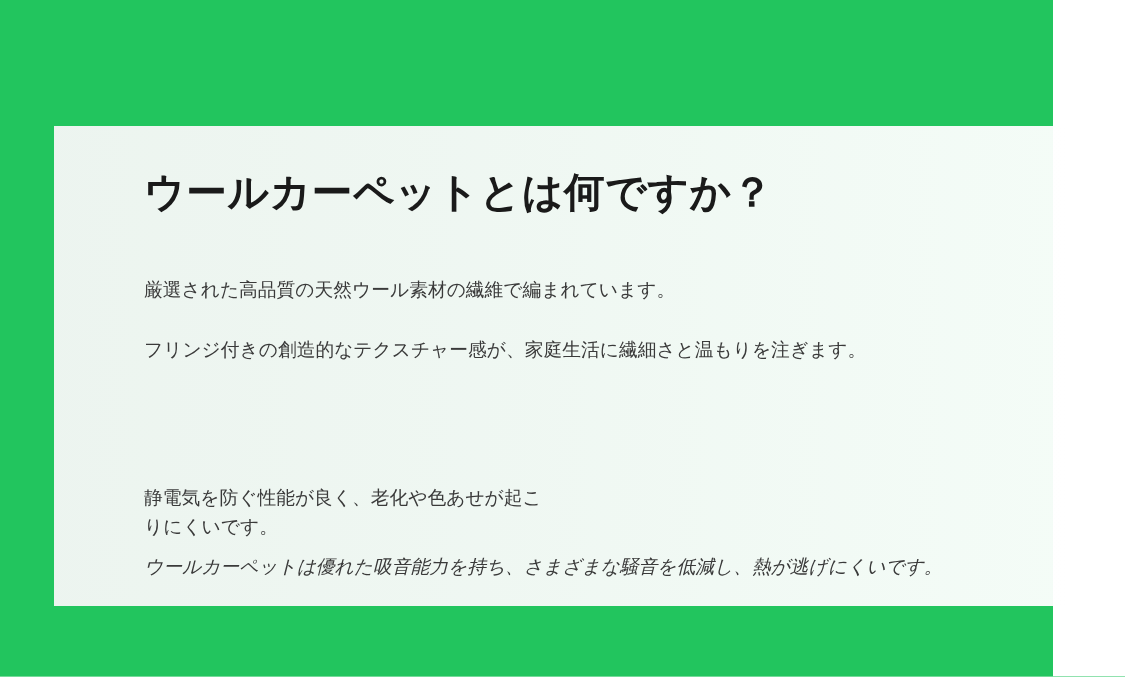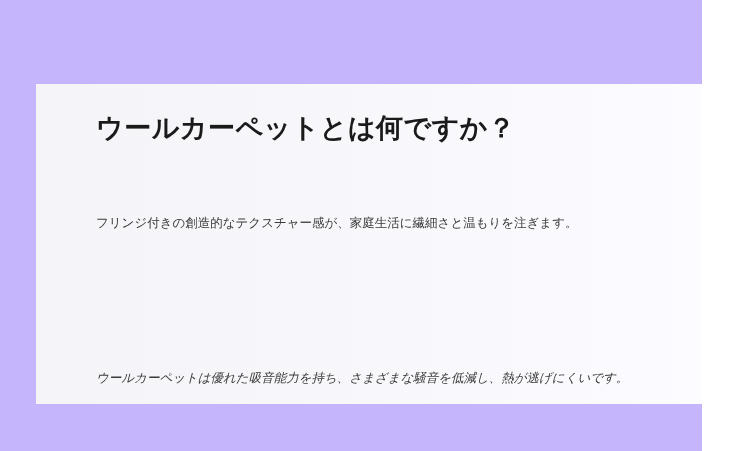--- a/index.html
+++ b/index.html
@@ -10,21 +10,21 @@
     width: 750px;
     height: 451px;
     background: #ffffff;
     font-family: "Liberation Sans", "DejaVu Sans", sans-serif;
     overflow: hidden;
   }
   .page {
     position: relative;
     width: 702px;
     height: 451px;
-    background: #c4b5fd;
+    background: #22c55e;
     box-sizing: border-box;
   }
   
   .panel {
     position: absolute;
     left: 36px;
     top: 84px;
     width: 678px;
     height: 320px;
     background: linear-gradient(90deg, #f7f7f7 0%, #fafafa 45%, #ffffff 100%);
@@ -48,34 +48,37 @@
     white-space: nowrap;
   }
   .para {
     position: absolute;
     font-size: 12.5px;
     color: #3a3a3a;
     line-height: 1.55;
     white-space: pre-line;
   }
   .p1 { left: 96px; top: 184px; }
-  .p2 { left: 96px; top: 214px; }
+  .p2 { left: 96px; top: 224px; }
   .p3 { left: 96px; top: 292px; }
   .p4 { left: 96px; top: 323px; }
   .p5 { left: 96px; top: 369px; font-style: italic; }
 </style>
 </head>
 <body>
 
 <div class="page">
   <div class="panel"></div>
 
   <div class="content">
     <div class="title">ウールカーペットとは何ですか？</div>
 
+    <div class="para p1">厳選された高品質の天然ウール素材の繊維で編まれています。</div>
 
     <div class="para p2">フリンジ付きの創造的なテクスチャー感が、家庭生活に繊細さと温もりを注ぎます。</div>
 
 
+    <div class="para p4">静電気を防ぐ性能が良く、老化や色あせが起こ
+りにくいです。</div>
 
     <div class="para p5">ウールカーペットは優れた吸音能力を持ち、さまざまな騒音を低減し、熱が逃げにくいです。</div>
   </div>
 </div>
 
 </body></html>

